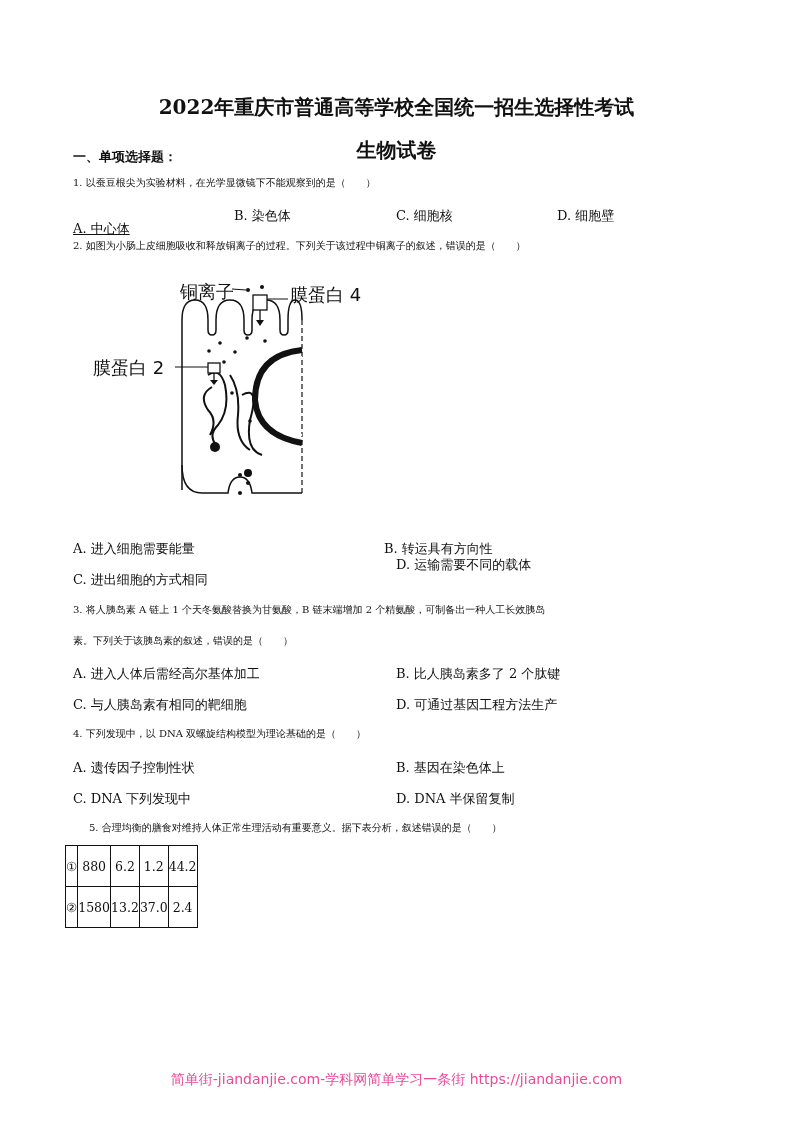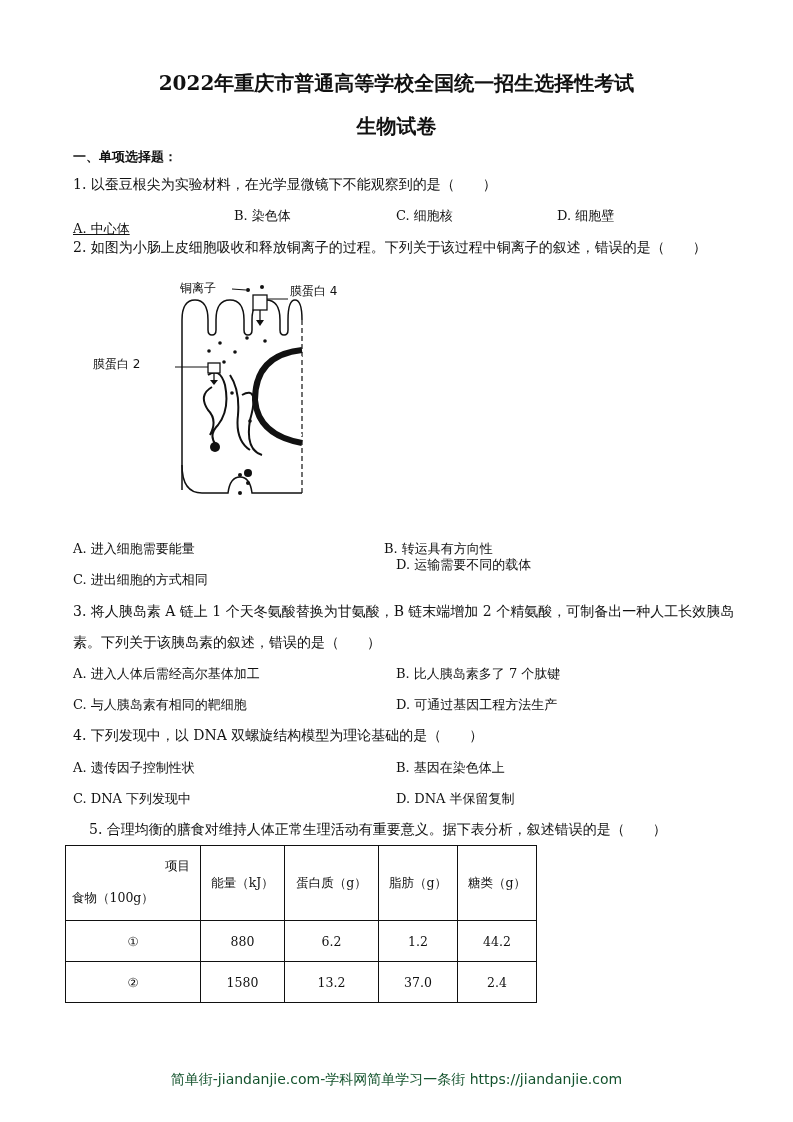--- a/index.html
+++ b/index.html
@@ -1,26 +1,26 @@
 <!DOCTYPE html>
 <html><head>
 <meta charset="utf-8">
 <style>
   html,body{margin:0;padding:0;background:#fff;}
   body{width:793px;height:1122px;position:relative;overflow:hidden;
        font-family:"DejaVu Serif","Liberation Serif",serif;color:#111;}
   .abs{position:absolute;white-space:nowrap;}
-  .title{font-weight:bold;font-size:20px;left:0;width:793px;text-align:center;}
+  .title{font-weight:bold;font-size:20px;left:0;width:793px;text-align:center;margin-top:24px;}
   .sec{font-weight:bold;font-size:13px;}
-  .q{font-size:14px;}
+  .q{font-size:10px;}
   .opt{font-size:13px;}
   table.nut{position:absolute;left:65px;top:845px;border-collapse:collapse;font-size:12.5px;}
   table.nut td{border:1px solid #111;text-align:center;padding:0;}
-  .footer{font-family:"DejaVu Sans","Liberation Sans",sans-serif;font-size:14px;color:#14532d;left:0;width:793px;text-align:center;}
-  .diag-label{font-family:"DejaVu Sans","Liberation Sans",sans-serif;font-size:12px;}
+  .footer{font-family:"DejaVu Sans","Liberation Sans",sans-serif;font-size:14px;color:#ec4899;left:0;width:793px;text-align:center;}
+  .diag-label{font-family:"DejaVu Sans","Liberation Sans",sans-serif;font-size:18px;}
 </style>
 </head>
 <body>
 
 <div class="abs title" style="top:70px;">2022年重庆市普通高等学校全国统一招生选择性考试</div>
 <div class="abs title" style="top:113px;">生物试卷</div>
 
 <div class="abs sec" style="left:73px;top:148px;">一、单项选择题：</div>
 
 <div class="abs q" style="left:73px;top:176px;">1. 以蚕豆根尖为实验材料，在光学显微镜下不能观察到的是（　　）</div>
@@ -79,44 +79,34 @@
 </div>
 
 <div class="abs opt" style="left:73px;top:540px;">A. 进入细胞需要能量</div>
 <div class="abs opt" style="left:384px;top:540px;">B. 转运具有方向性</div>
 <div class="abs opt" style="left:73px;top:571px;">C. 进出细胞的方式相同</div>
 <div class="abs opt" style="left:396px;top:556px;">D. 运输需要不同的载体</div>
 
 <div class="abs q" style="left:73px;top:603px;">3. 将人胰岛素 A 链上 1 个天冬氨酸替换为甘氨酸，B 链末端增加 2 个精氨酸，可制备出一种人工长效胰岛</div>
 <div class="abs q" style="left:73px;top:634px;">素。下列关于该胰岛素的叙述，错误的是（　　）</div>
 <div class="abs opt" style="left:73px;top:665px;">A. 进入人体后需经高尔基体加工</div>
-<div class="abs opt" style="left:396px;top:665px;">B. 比人胰岛素多了 7 个肽键</div>
+<div class="abs opt" style="left:396px;top:665px;">B. 比人胰岛素多了 2 个肽键</div>
 <div class="abs opt" style="left:73px;top:696px;">C. 与人胰岛素有相同的靶细胞</div>
 <div class="abs opt" style="left:396px;top:696px;">D. 可通过基因工程方法生产</div>
 
 <div class="abs q" style="left:73px;top:727px;">4. 下列发现中，以 DNA 双螺旋结构模型为理论基础的是（　　）</div>
 <div class="abs opt" style="left:73px;top:759px;">A. 遗传因子控制性状</div>
 <div class="abs opt" style="left:396px;top:759px;">B. 基因在染色体上</div>
 <div class="abs opt" style="left:73px;top:790px;">C. DNA 下列发现中</div>
 <div class="abs opt" style="left:396px;top:790px;">D. DNA 半保留复制</div>
 
 <div class="abs q" style="left:73px;top:821px;margin-left:16px;">5. 合理均衡的膳食对维持人体正常生理活动有重要意义。据下表分析，叙述错误的是（　　）</div>
 
 <table class="nut">
   <tbody>
-      <tr style="height:75px;">
-    <td style="width:134px;position:relative;">
-      <span class="abs" style="right:10px;top:12px;">项目</span>
-      <span class="abs" style="left:6px;top:44px;">食物（100g）</span>
-    </td>
-    <td style="width:83px;">能量（kJ）</td>
-    <td style="width:93px;">蛋白质（g）</td>
-    <td style="width:78px;">脂肪（g）</td>
-    <td style="width:78px;">糖类（g）</td>
-  </tr>
   <tr style="height:41px;">
     <td>①</td>
     <td>880</td>
     <td>6.2</td>
     <td>1.2</td>
     <td>44.2</td>
   </tr>
   <tr style="height:41px;">
     <td>②</td>
     <td>1580</td>

